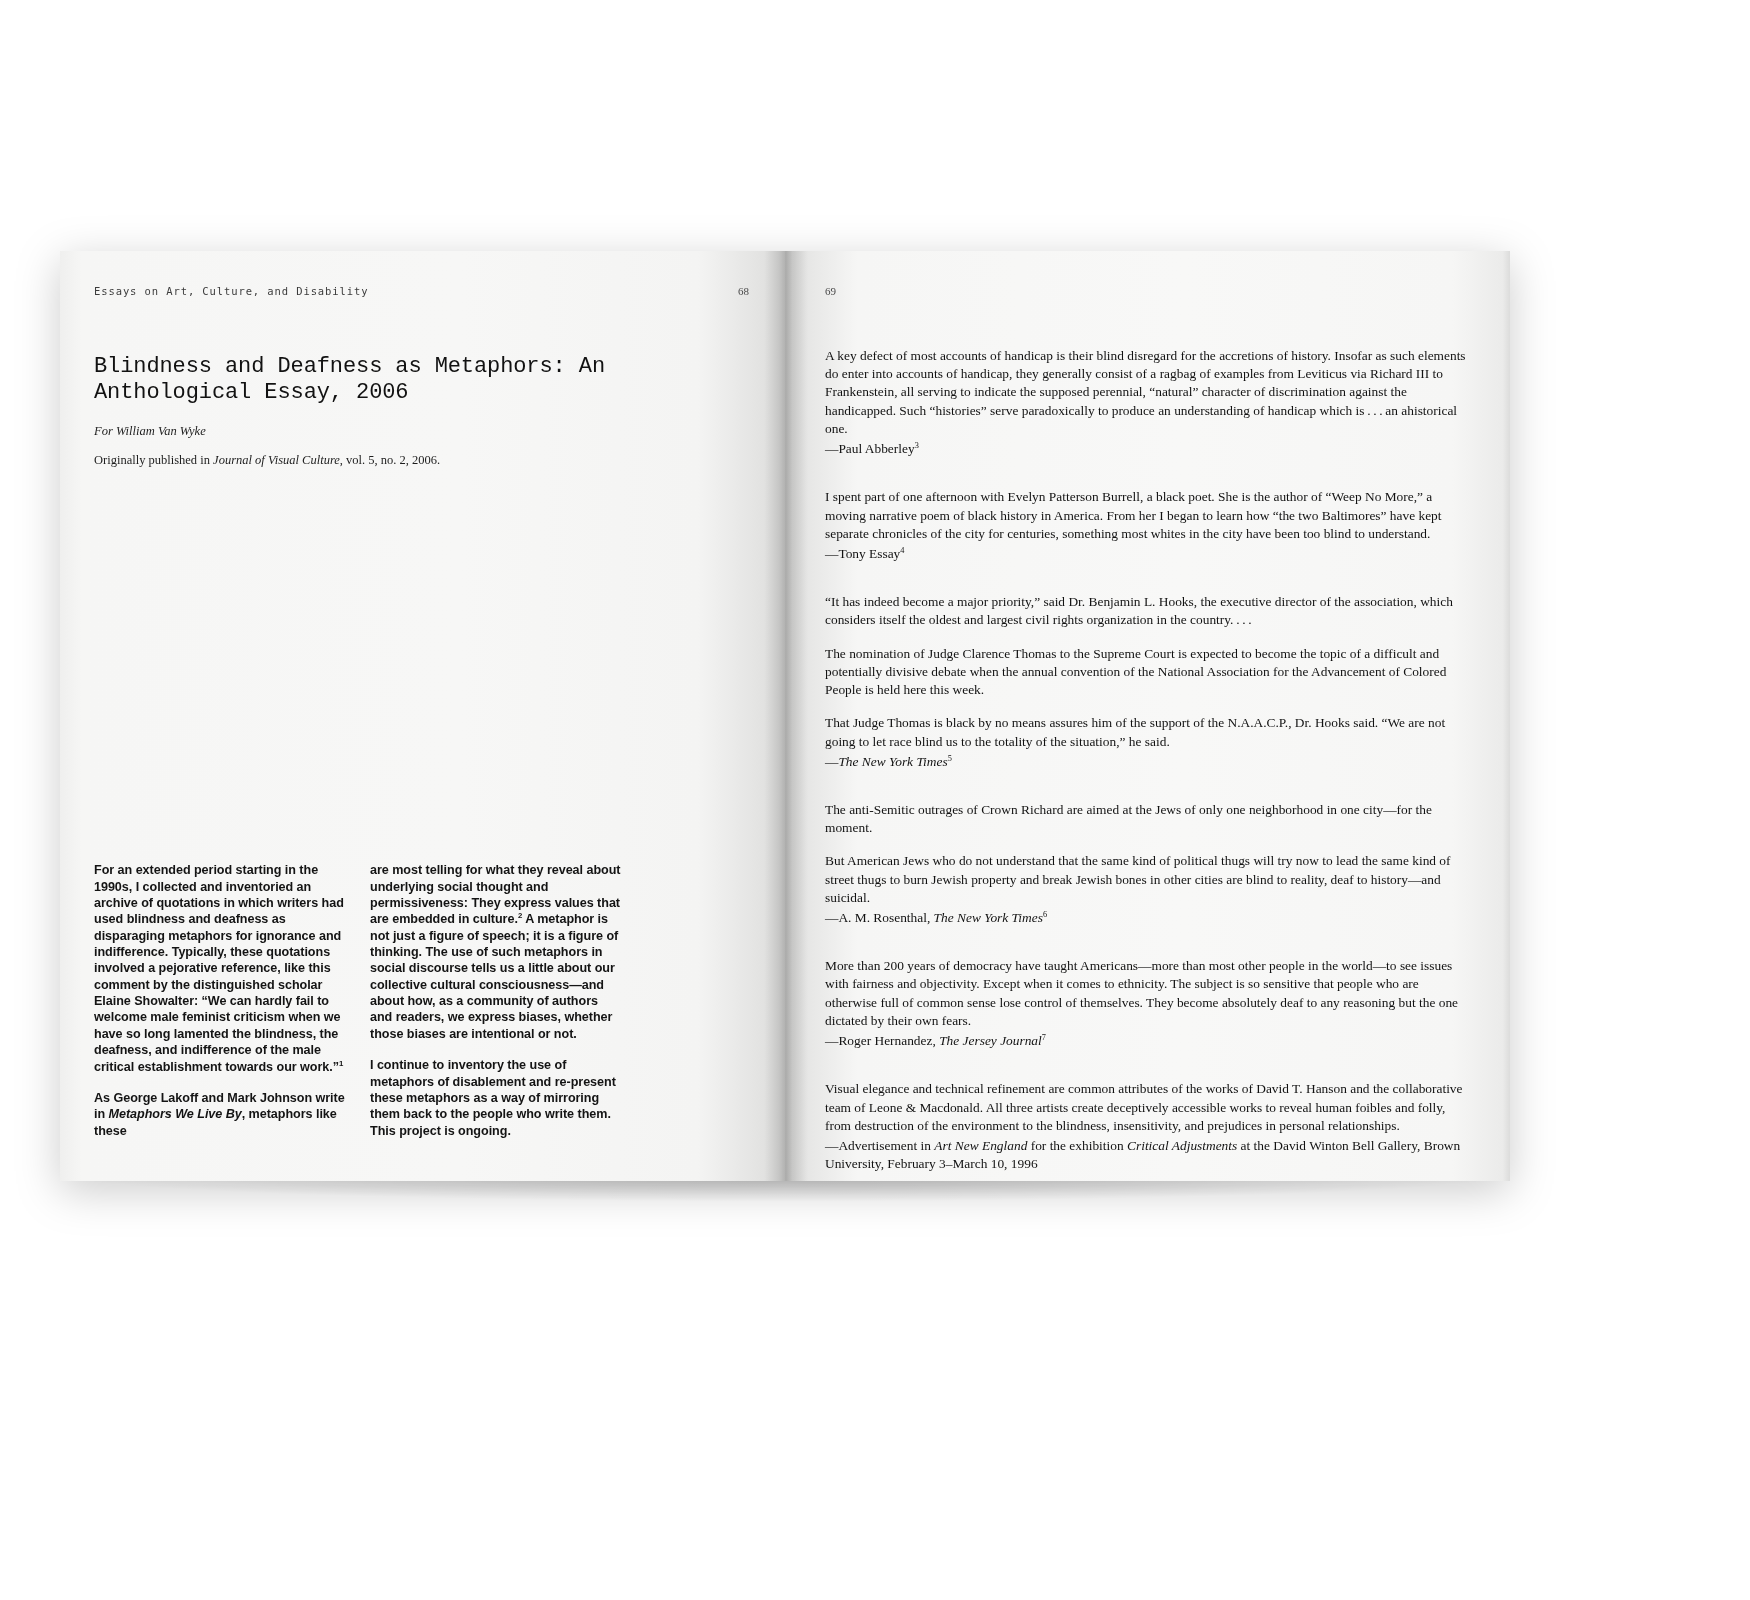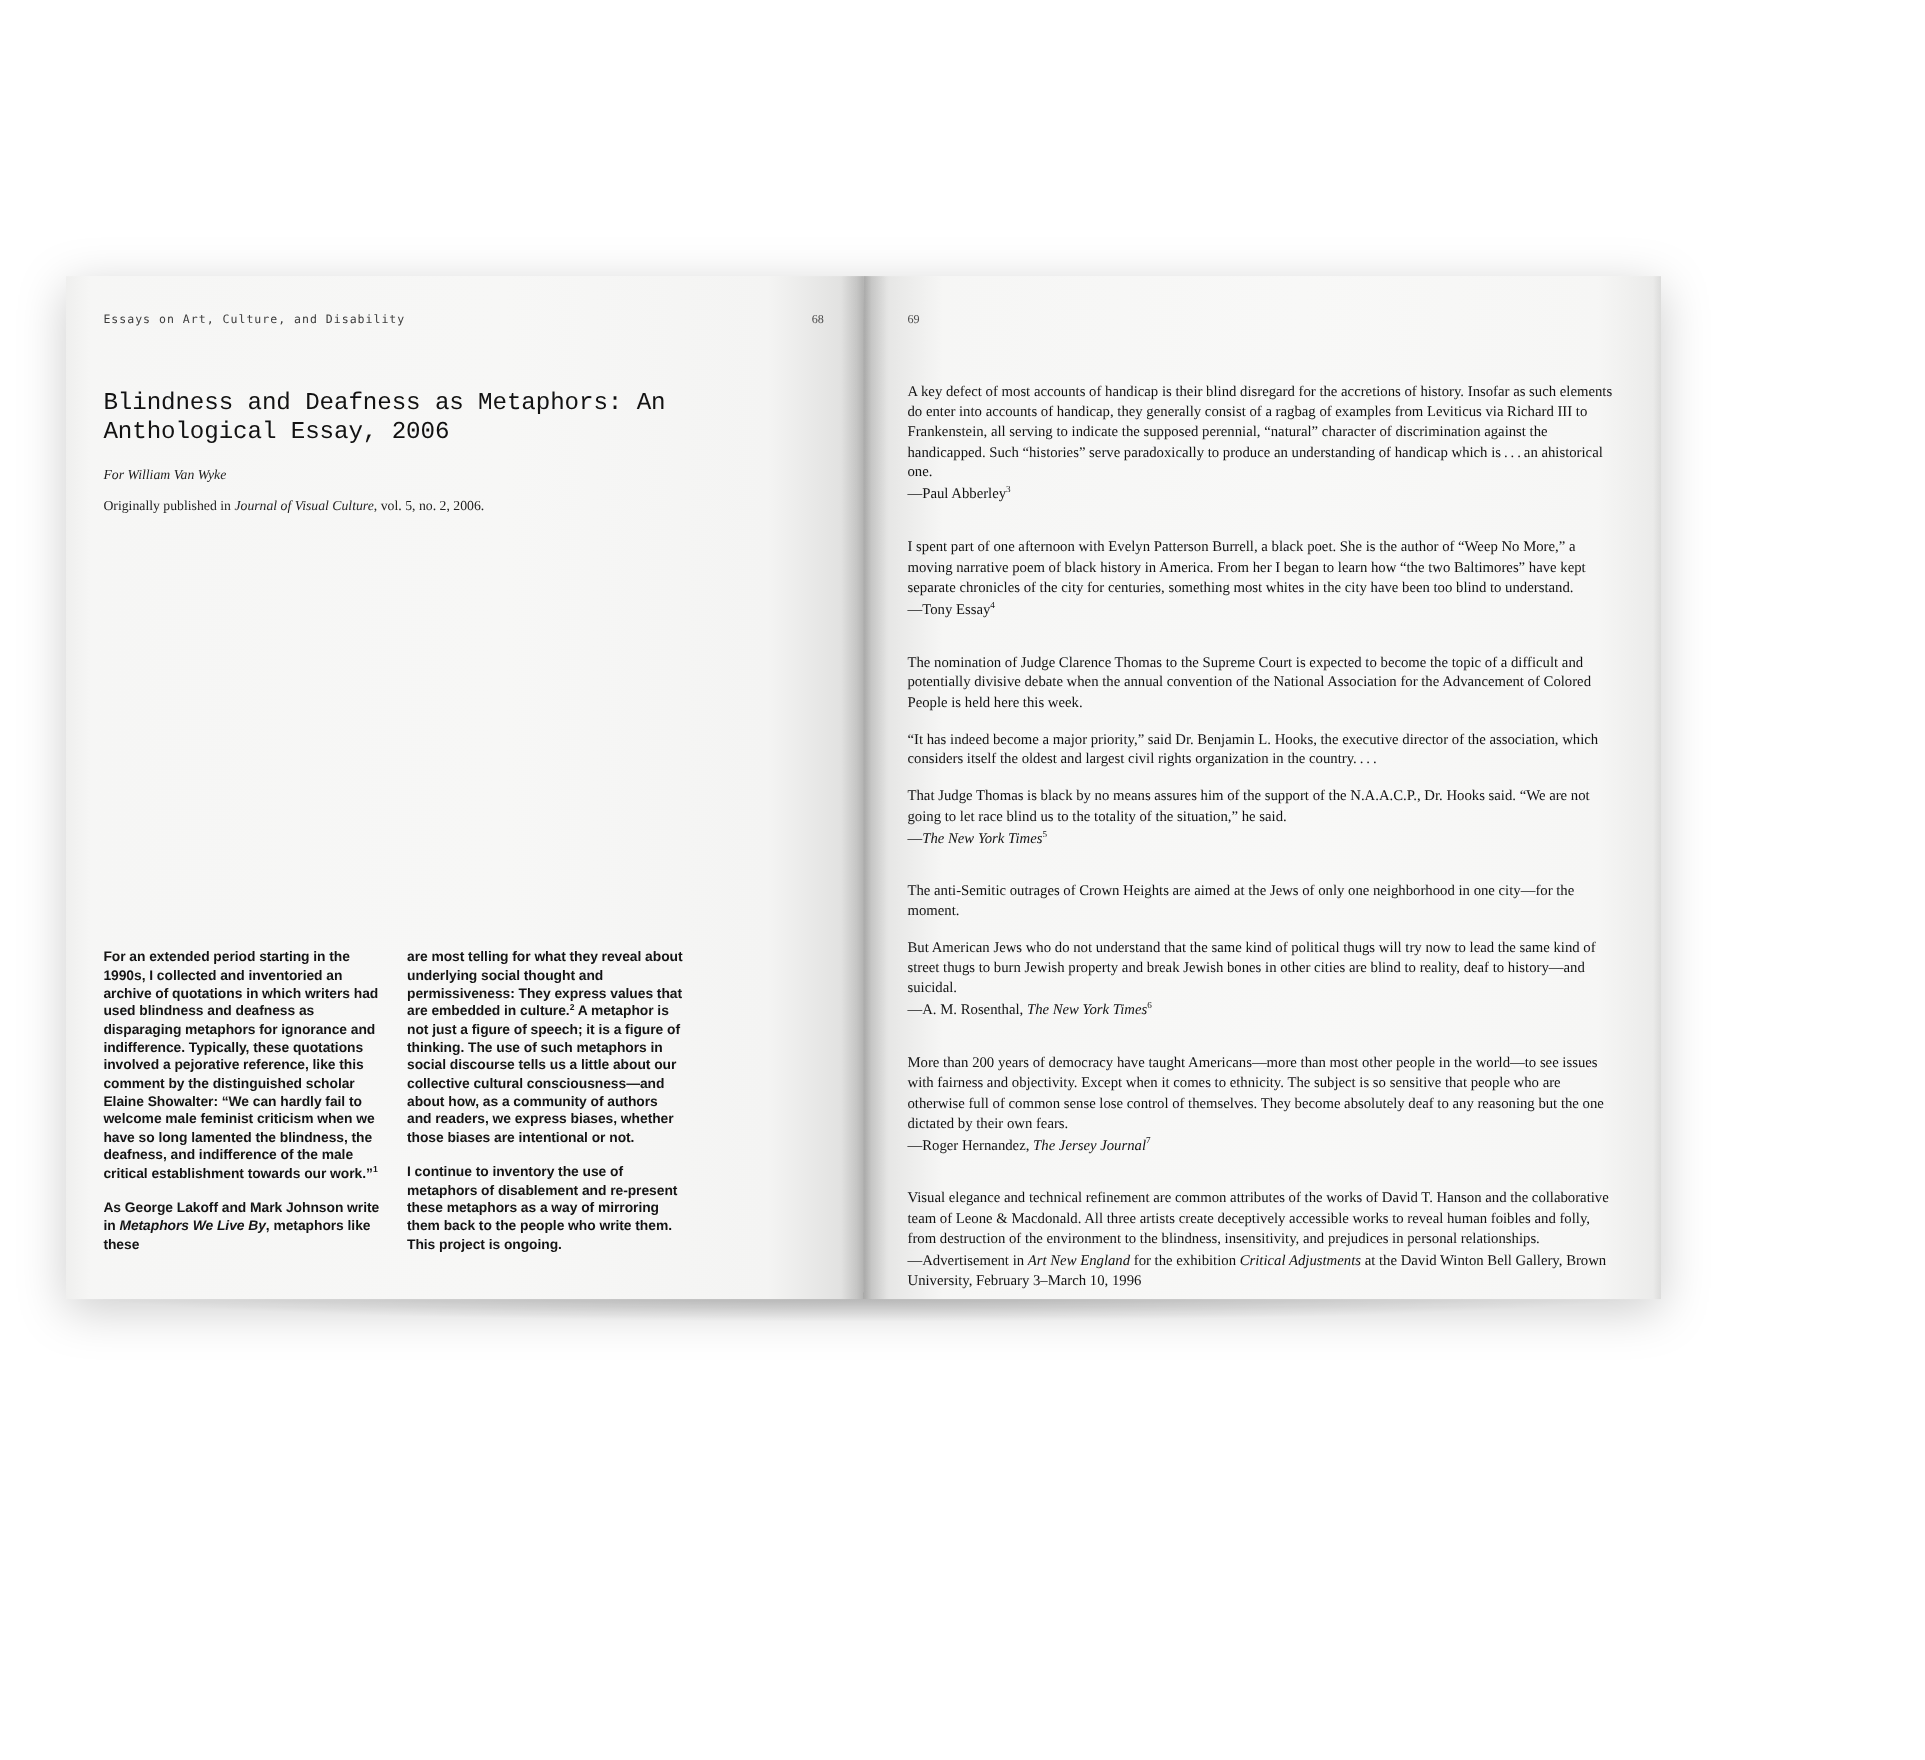--- a/index.html
+++ b/index.html
@@ -230,28 +230,28 @@
       </div>
 
       <div class="quotes">
 
         <p class="tight">A key defect of most accounts of handicap is their blind disregard for the accretions of history. Insofar as such elements do enter into accounts of handicap, they generally consist of a ragbag of examples from Leviticus via Richard III to Frankenstein, all serving to indicate the supposed perennial, “natural” character of discrimination against the handicapped. Such “histories” serve paradoxically to produce an understanding of handicap which is . . . an ahistorical one.</p>
         <p class="attrib"><span>—Paul Abberley</span><sup>3</sup></p>
 
         <p class="tight">I spent part of one afternoon with Evelyn Patterson Burrell, a black poet. She is the author of “Weep No More,” a moving narrative poem of black history in America. From her I began to learn how “the two Baltimores” have kept separate chronicles of the city for centuries, something most whites in the city have been too blind to understand.</p>
         <p class="attrib"><span>—Tony Essay</span><sup>4</sup></p>
 
+        <p>“It has indeed become a major priority,” said Dr. Benjamin L. Hooks, the executive director of the association, which considers itself the oldest and largest civil rights organization in the country. . . . </p>
+
         <p>The nomination of Judge Clarence Thomas to the Supreme Court is expected to become the topic of a difficult and potentially divisive debate when the annual convention of the National Association for the Advancement of Colored People is held here this week.</p>
-
-        <p>“It has indeed become a major priority,” said Dr. Benjamin L. Hooks, the executive director of the association, which considers itself the oldest and largest civil rights organization in the country. . . . </p>
 
         <p class="tight">That Judge Thomas is black by no means assures him of the support of the N.A.A.C.P., Dr. Hooks said. “We are not going to let race blind us to the totality of the situation,” he said.</p>
         <p class="attrib"><span>—</span><i>The New York Times</i><sup>5</sup></p>
 
-        <p>The anti-Semitic outrages of Crown Heights are aimed at the Jews of only one neighborhood in one city—for the moment.</p>
+        <p>The anti-Semitic outrages of Crown Richard are aimed at the Jews of only one neighborhood in one city—for the moment.</p>
 
         <p class="tight">But American Jews who do not understand that the same kind of political thugs will try now to lead the same kind of street thugs to burn Jewish property and break Jewish bones in other cities are blind to reality, deaf to history—and suicidal.</p>
         <p class="attrib"><span>—A. M. Rosenthal, </span><i>The New York Times</i><sup>6</sup></p>
 
         <p class="tight">More than 200 years of democracy have taught Americans—more than most other people in the world—to see issues with fairness and objectivity. Except when it comes to ethnicity. The subject is so sensitive that people who are otherwise full of common sense lose control of themselves. They become absolutely deaf to any reasoning but the one dictated by their own fears.</p>
         <p class="attrib"><span>—Roger Hernandez, </span><i>The Jersey Journal</i><sup>7</sup></p>
 
         <p class="tight">Visual elegance and technical refinement are common attributes of the works of David T. Hanson and the collaborative team of Leone &amp; Macdonald. All three artists create deceptively accessible works to reveal human foibles and folly, from destruction of the environment to the blindness, insensitivity, and prejudices in personal relationships.</p>
         <p><span>—Advertisement in </span><i>Art New England</i><span> for the exhibition </span><i>Critical Adjustments</i><span> at the David Winton Bell Gallery, Brown University, February 3–March 10, 1996</span></p>
 

